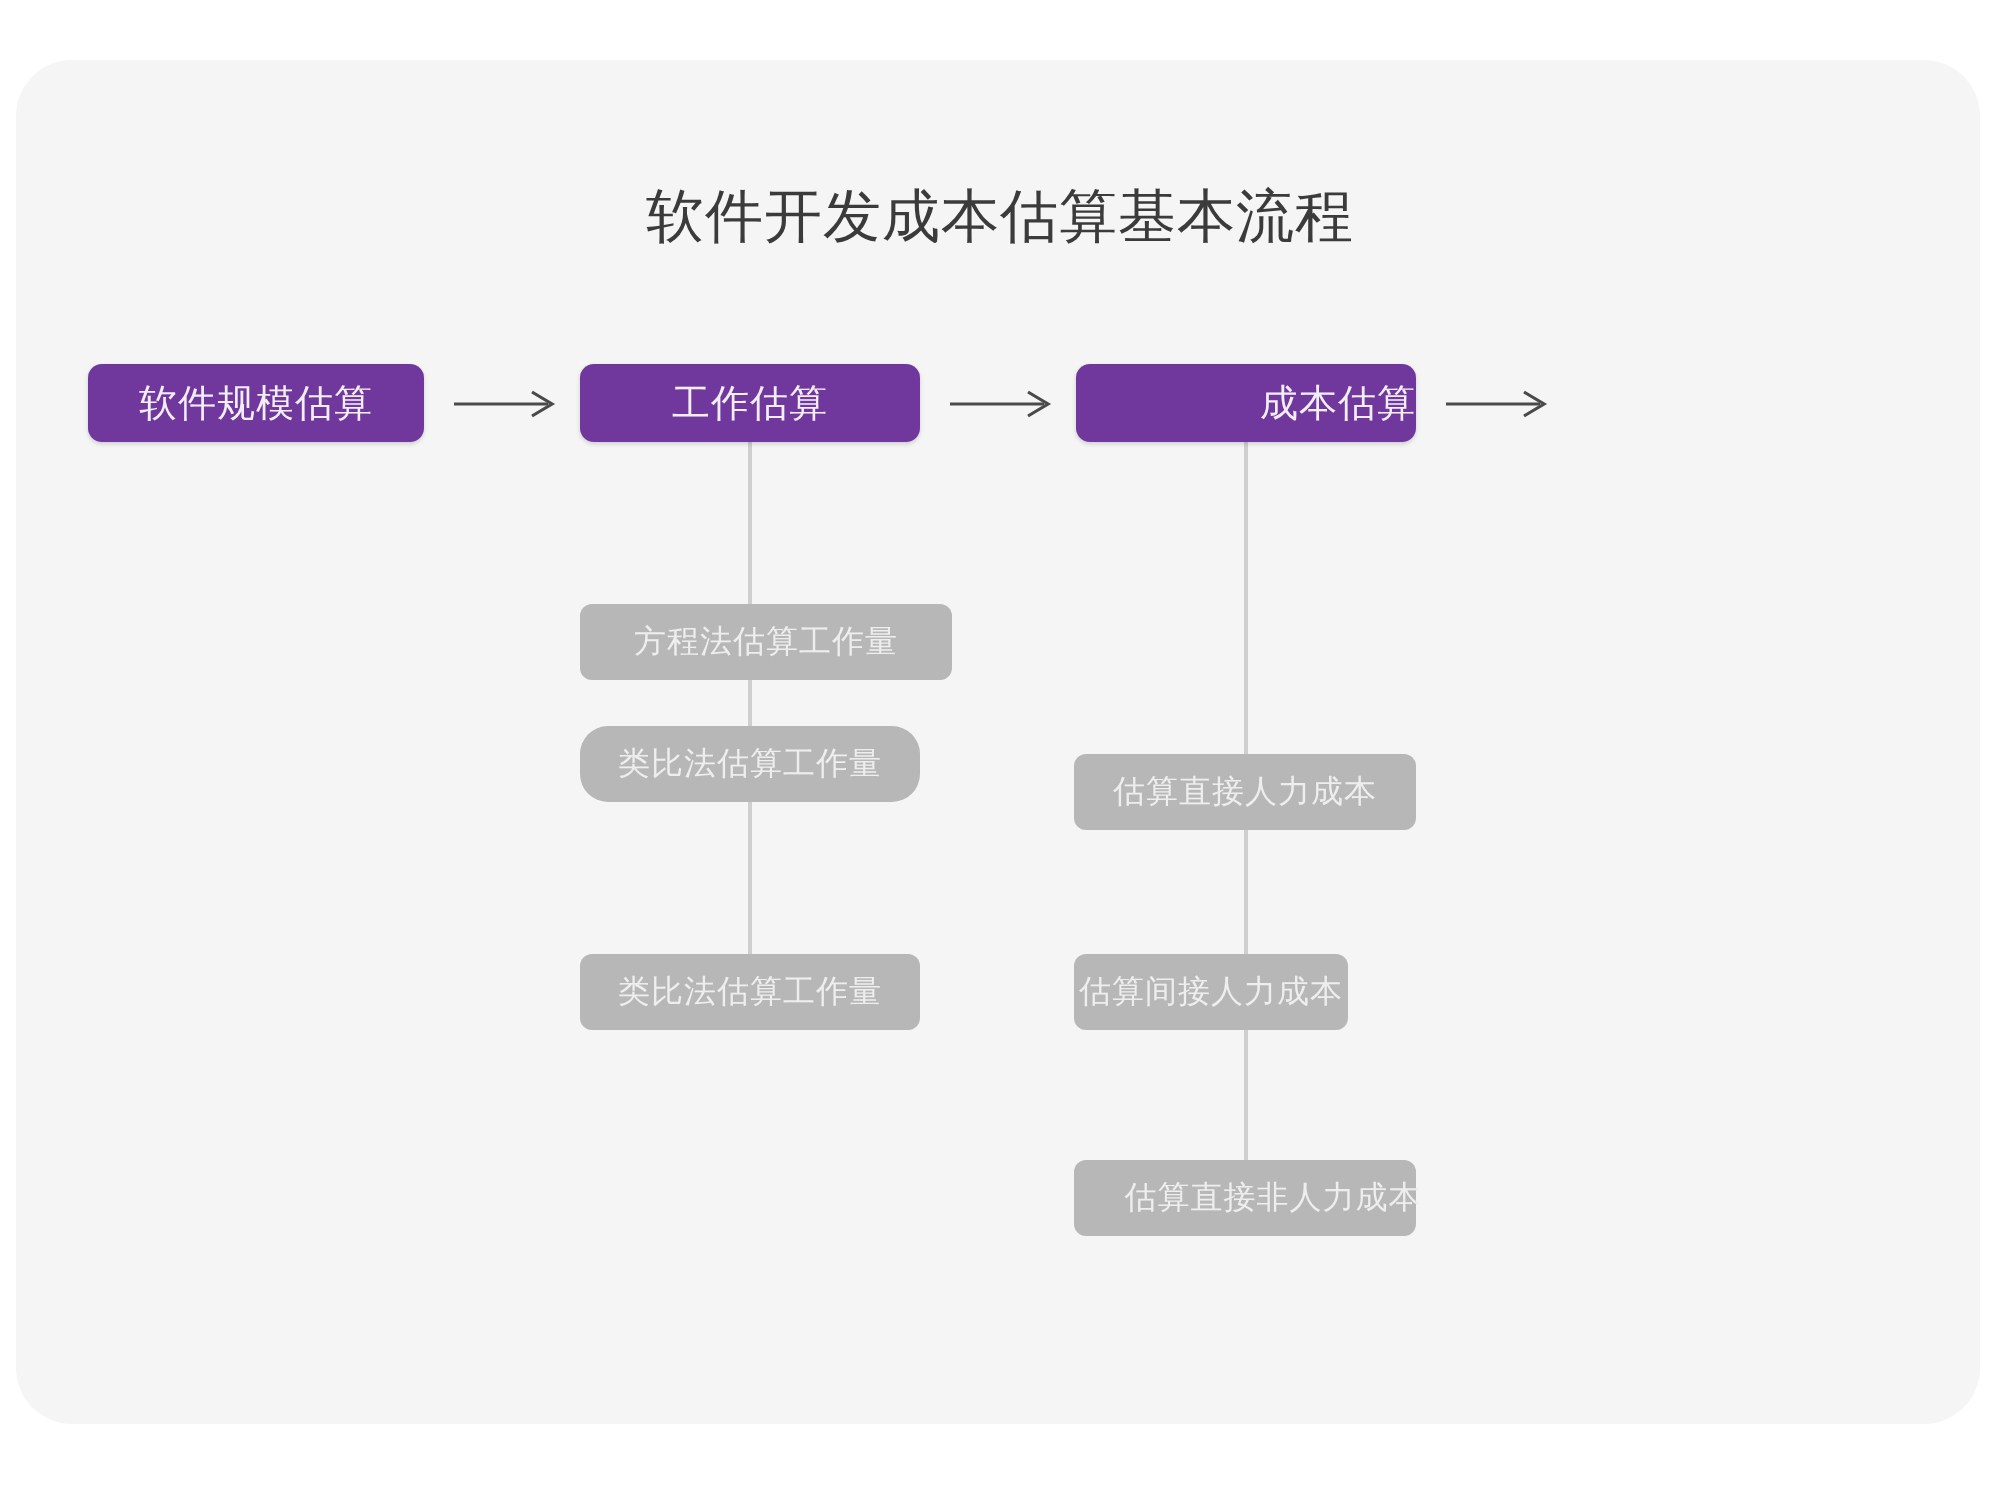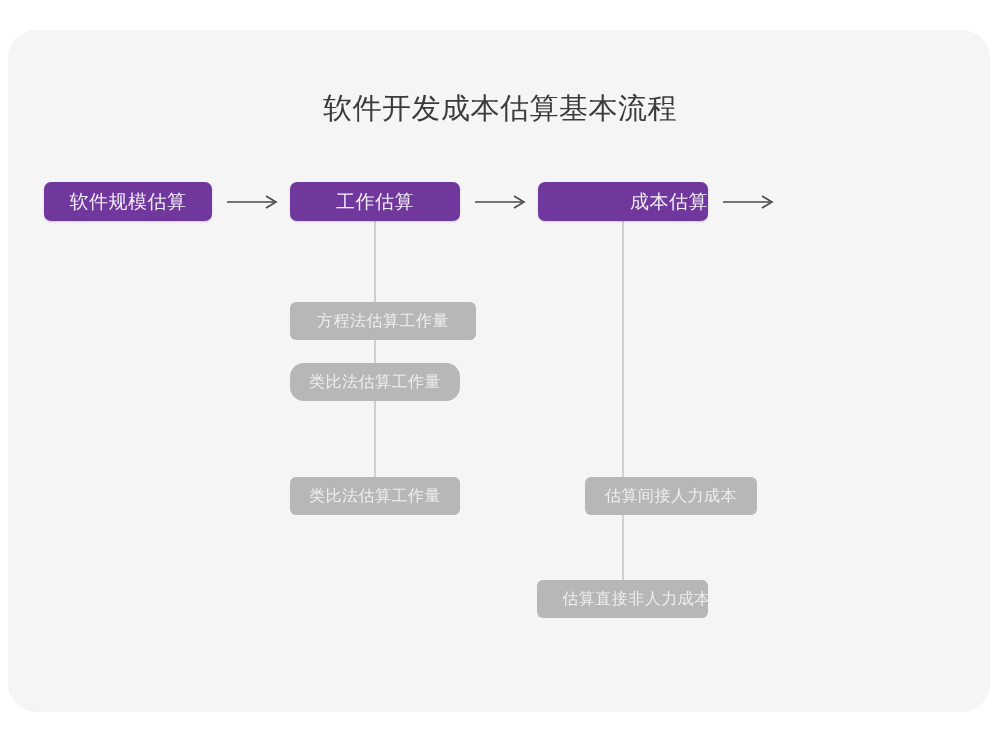--- a/index.html
+++ b/index.html
@@ -140,22 +140,25 @@
 
   <div class="node secondary" style="left:290px; top:363px; width:170px;border-radius:14px;">
     <span>类比法估算工作量</span>
   </div>
 
   <div class="node secondary" style="left:290px; top:477px; width:170px;">
     <span>类比法估算工作量</span>
   </div>
 
 
+  <div class="node secondary" style="left:537px; top:377px; width:171px;">
+    <span>估算直接人力成本</span>
+  </div>
 
-  <div class="node secondary" style="left:537px; top:477px; width:172px;margin-left:48px;">
+  <div class="node secondary" style="left:537px; top:477px; width:137px;">
     <span>估算间接人力成本</span>
   </div>
 
   <div class="node secondary" style="left:537px; top:580px; width:171px;padding-left:28px;">
     <span>估算直接非人力成本</span>
   </div>
 
 </div>
 
 </body></html>

